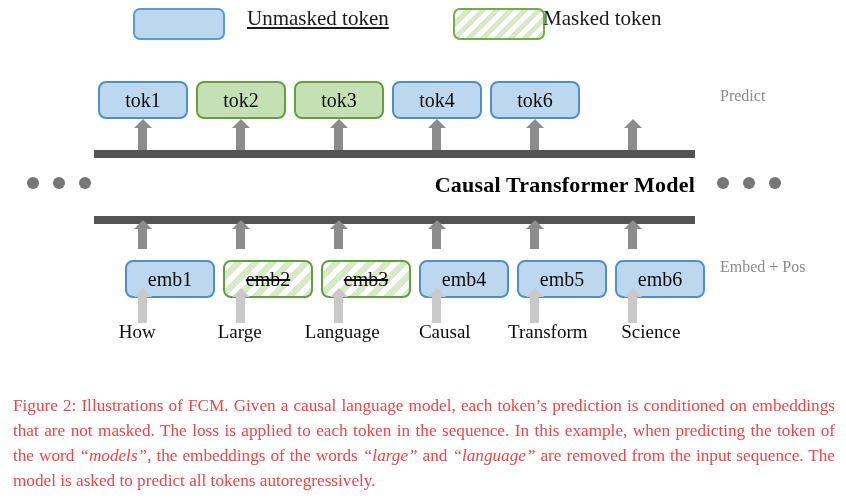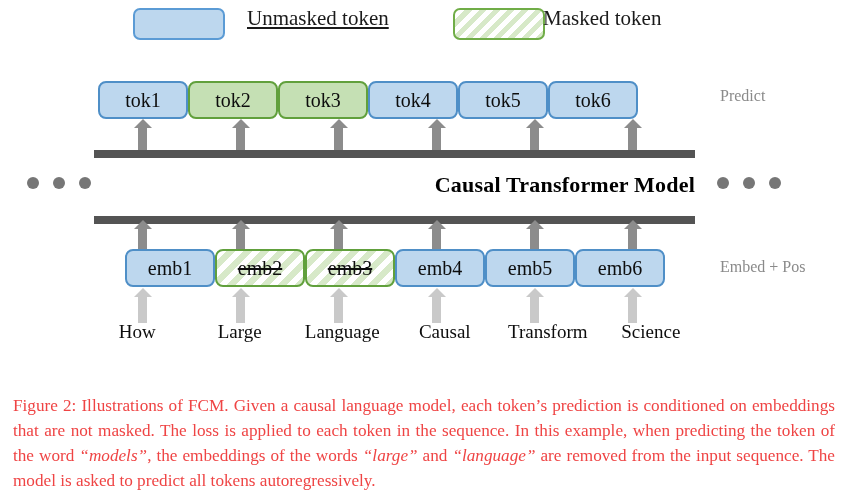--- a/index.html
+++ b/index.html
@@ -59,23 +59,24 @@
     left: 0; top: 56px;
     width: 846px; height: 300px;
   }
 
   .token-row {
     position: absolute;
     left: 98px;
     width: 592px;
     height: 38px;
     display: flex;
+    gap: 8px;
   }
   #row-tokens { top: 25px; }
-  #row-embs   { top: 193px; padding-left: 27px; }
+  #row-embs   { top: 204px; padding-left: 27px; }
 
   .token-box {
     width: 90px;
     height: 38px;
     border-radius: 8px;
     box-sizing: border-box;
     display: flex;
     align-items: center;
     justify-content: center;
     font-size: 20px;
@@ -235,23 +236,20 @@
     <div class="token-box tb-green">
         <span>tok2</span>
       </div>
     <div class="token-box tb-green">
         <span>tok3</span>
       </div>
     <div class="token-box tb-blue">
         <span>tok4</span>
       </div>
     <div class="token-box tb-blue">
-        <span>tok5</span>
-      </div>
-    <div class="token-box tb-blue">
         <span>tok6</span>
       </div>
   </div>
 
   <div class="arrow-dark arrow-up-to-tokens" style="left:138px"></div>
   <div class="arrow-dark arrow-up-to-tokens" style="left:236px"></div>
   <div class="arrow-dark arrow-up-to-tokens" style="left:334px"></div>
   <div class="arrow-dark arrow-up-to-tokens" style="left:432px"></div>
   <div class="arrow-dark arrow-up-to-tokens" style="left:530px"></div>
   <div class="arrow-dark arrow-up-to-tokens" style="left:628px"></div>

